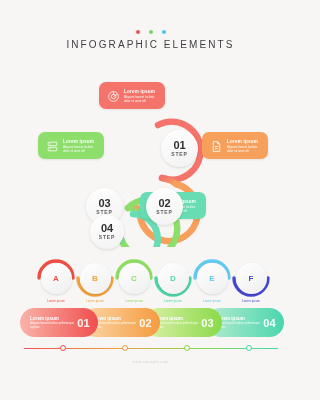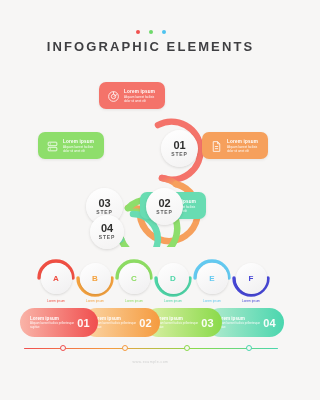--- a/index.html
+++ b/index.html
@@ -10,22 +10,22 @@
     overflow:hidden;
     position:relative;
   }
   .page{position:relative;width:301px;height:400px;}
 
   
   .header{position:absolute;top:30px;left:0;width:301px;text-align:center;}
   .dots{display:flex;justify-content:center;gap:9px;margin-bottom:5px;}
   .dot{width:4px;height:4px;border-radius:50%;}
   .title{
-    font-size:13px;letter-spacing:2.1px;color:#3f3f42;
-    font-weight:700;white-space:nowrap;
+    font-size:10px;letter-spacing:2.1px;color:#3f3f42;
+    font-weight:400;white-space:nowrap;
   }
 
   
   .snake{position:absolute;top:62px;left:0;width:301px;height:185px;}
   .ringcore{
     position:absolute;border-radius:50%;
     background:linear-gradient(160deg,#ffffff 0%,#f3f2f2 100%);
     box-shadow:0 1px 3px rgba(0,0,0,.13);
     display:flex;flex-direction:column;align-items:center;justify-content:center;
   }

